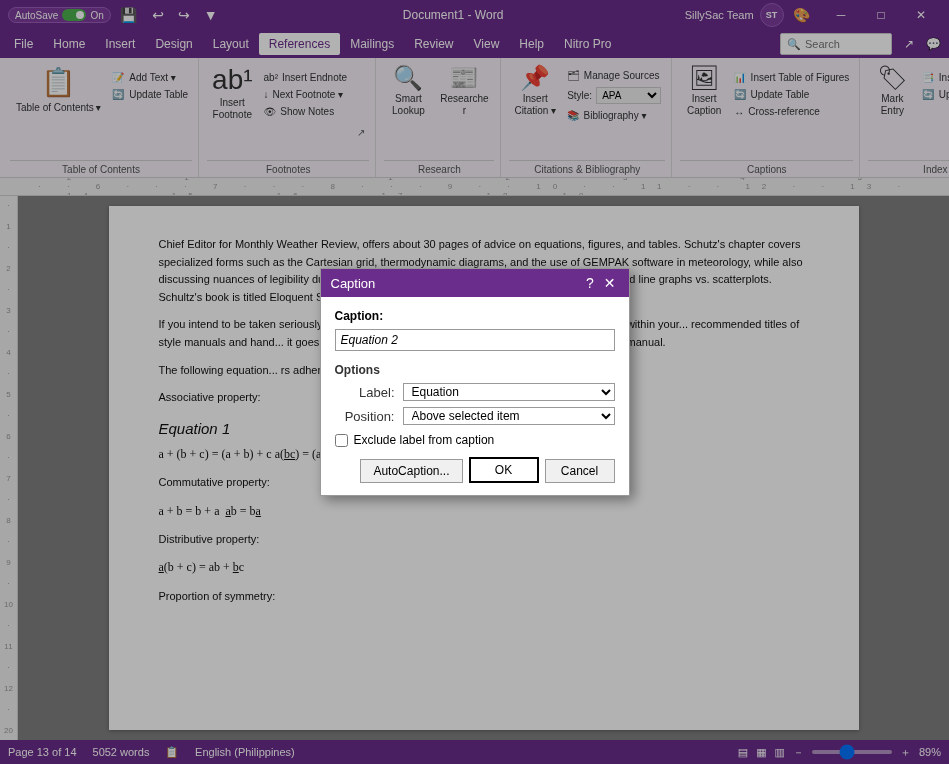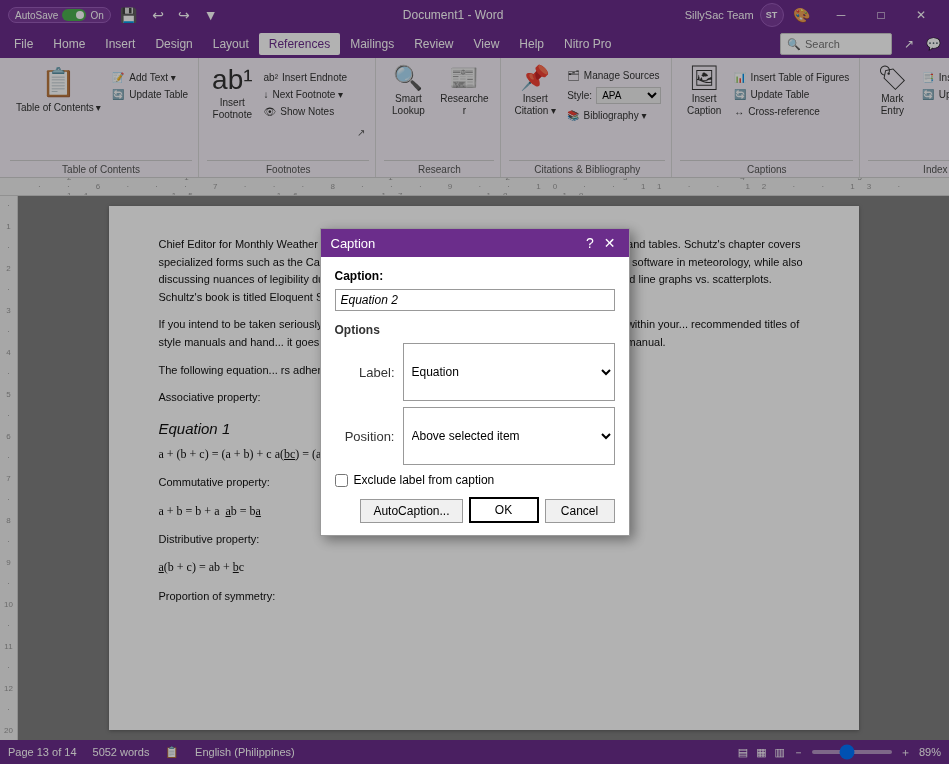--- a/index.html
+++ b/index.html
@@ -233,21 +233,21 @@
       margin-bottom: 12px;
       outline: none;
     }
     .options-section { margin-bottom: 8px; }
     .options-label { font-weight: 600; margin-bottom: 6px; color: #333; }
     .form-row { display: flex; align-items: center; margin-bottom: 6px; gap: 8px; }
     .form-row label { width: 60px; text-align: right; font-size: 13px; color: #333; }
     .form-row select {
       flex: 1;
       border: 1px solid #999;
-      padding: 20px 4px;
+      padding: 0 4px;
       font-size: 12px;
       background: white;
     }
     .checkbox-row { display: flex; align-items: center; gap: 6px; margin-bottom: 10px; }
     .checkbox-row input { width: 13px; height: 13px; cursor: pointer; }
     .checkbox-row label { font-size: 12px; cursor: pointer; }
     .btn-row { display: flex; gap: 6px; justify-content: flex-start; margin-bottom: 6px; }
     .btn-row2 { display: flex; gap: 6px; justify-content: flex-end; align-items: flex-end; }
     .dlg-btn {
       border: 1px solid #999;

